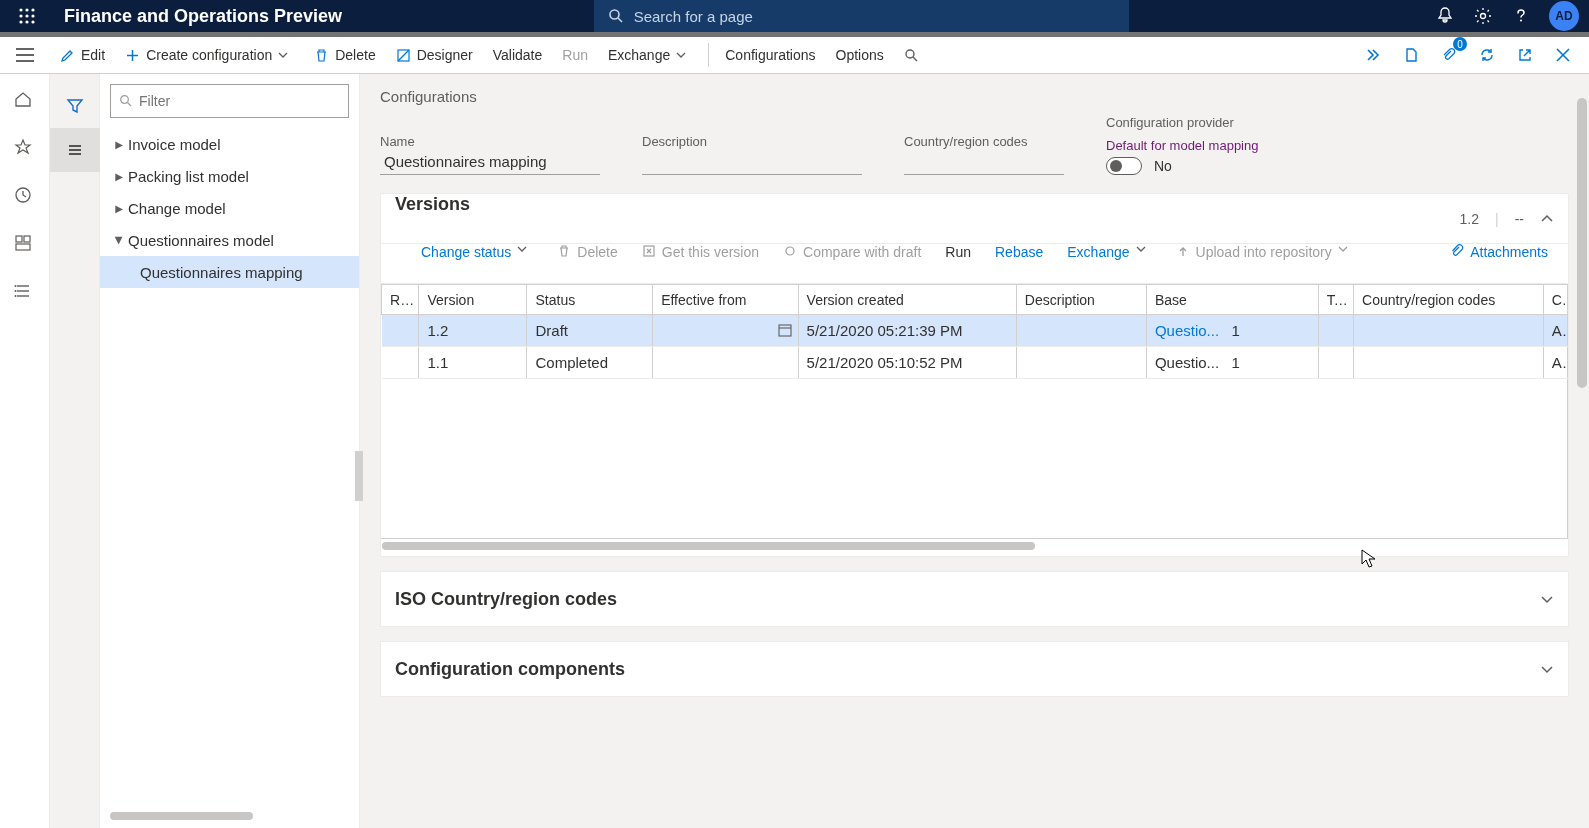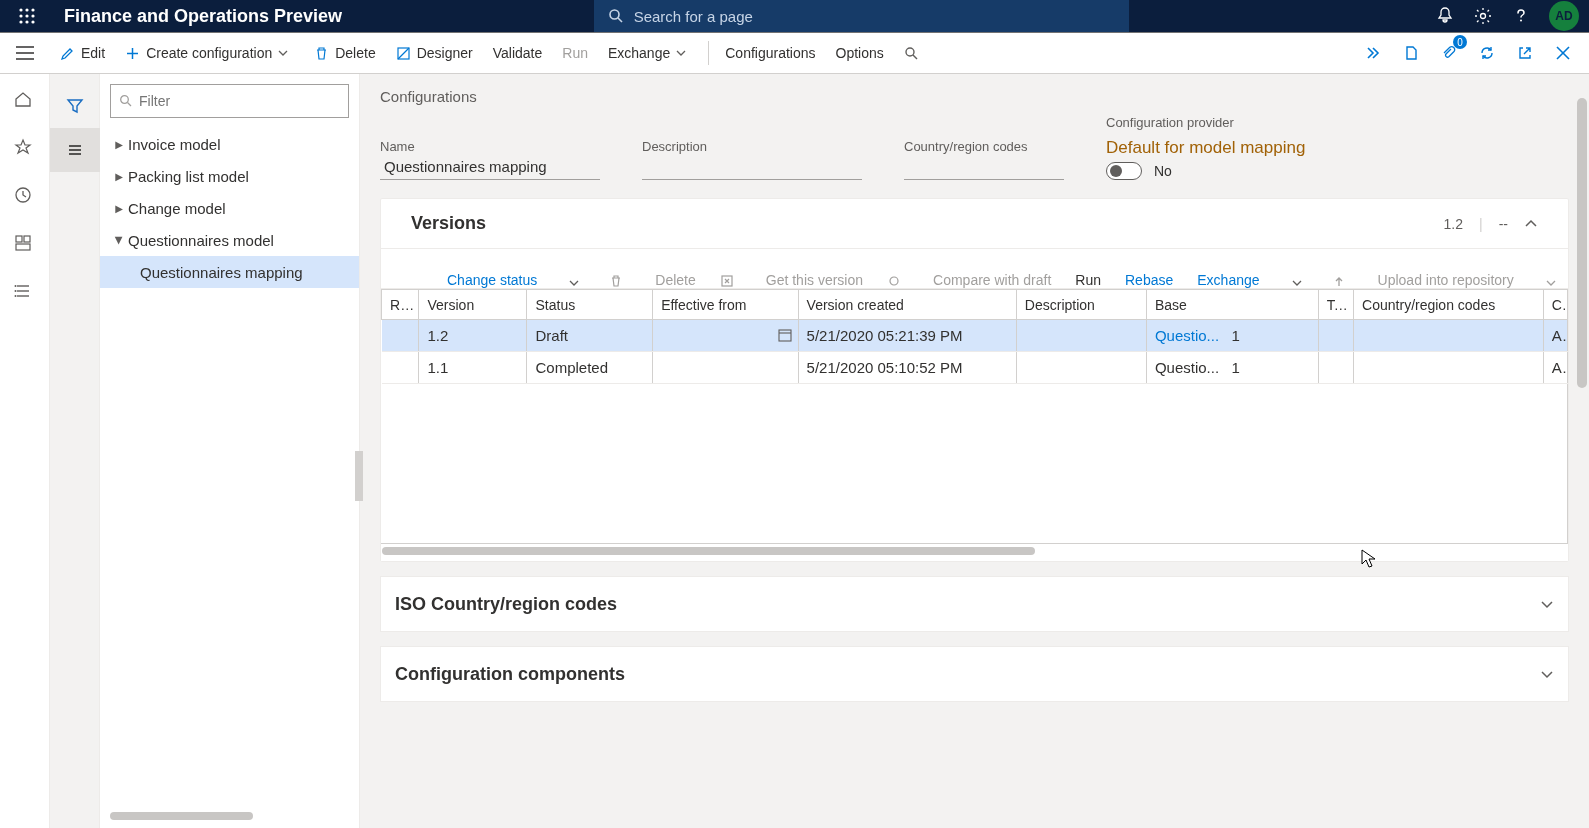--- a/index.html
+++ b/index.html
@@ -11,24 +11,24 @@
   .topnav .waffle { width: 34px; height: 34px; display:flex;align-items:center;justify-content:center; cursor:pointer; }
   .topnav .app-title { font-size: 18px; font-weight: 600; margin-left: 20px; white-space: nowrap; }
   .topnav .center { flex: 1; display: flex; justify-content: center; }
   .searchbox { width: 535px; height: 36px; background: #163b68; border-radius: 2px; display:flex; align-items:center; padding: 0 14px; }
   .searchbox svg { flex-shrink:0; }
   .searchbox input { flex:1; background:transparent; border:none; outline:none; color:#f97316; font-size:15px; margin-left:10px; }
   .searchbox input::placeholder { color:#c6d4e6; }
   .topnav .right { display:flex; align-items:center; gap: 18px; }
   .company-code { font-size:13px;margin-top:45px; }
   .topicon { width:20px; height:20px; display:flex;align-items:center;justify-content:center; cursor:pointer; }
-  .avatar { width:30px;height:30px;border-radius:50%;background:#15803d;color:#0b1e3d;font-size:12px;font-weight:600;display:flex;align-items:center;justify-content:center; }
+  .avatar { width:30px;height:30px;border-radius:50%;background:#3b82f6;color:#0b1e3d;font-size:12px;font-weight:600;display:flex;align-items:center;justify-content:center; }
 
   
-  .actionbar { height:42px; background:#fff; border-top:1px solid #737373; border-bottom:1px solid #d2d0ce; display:flex; align-items:center; padding: 0 6px 0 0; }
+  .actionbar { height:42px; background:#fff; border-top:5px solid #737373; border-bottom:1px solid #d2d0ce; display:flex; align-items:center; padding: 0 6px 0 0; }
   .hamburger { width:50px;height:42px;display:flex;align-items:center;justify-content:center;cursor:pointer; }
   .action-item { display:flex;align-items:center;height:100%;padding:0 10px;cursor:pointer;color:#323130; }
   .action-item.disabled { color:#a19f9d; cursor:default; }
   .action-item svg, .action-item .ico { margin-right:6px; }
   .action-item .chev { margin-left:6px; }
   .action-sep { width:1px; height:24px; background:#d2d0ce; margin:0 6px; }
   .actionbar .spacer { flex:1; }
   .actionbar .right-icons { display:flex;align-items:center;gap:14px;padding-right:8px; }
   .right-icons .ricon { width:24px;height:24px;display:flex;align-items:center;justify-content:center;cursor:pointer;color:#0078d4;position:relative; }
   .badge-count { position:absolute; top:-6px; right:-6px; background:#0078d4;color:#fff;border-radius:8px;font-size:10px;min-width:14px;height:14px;display:flex;align-items:center;justify-content:center;padding:0 3px; }
@@ -60,34 +60,34 @@
   .page-crumb { color:#605e5c; font-size:15px; }
   .fields-row { display:flex; gap:42px; margin-top:10px;align-items:flex-end; }
   .field { display:flex;flex-direction:column; }
   .field label { font-size:13px; color:#605e5c; }
   .field .value { font-size:15px; padding:4px 2px 4px 4px; border-bottom:1px solid #a19f9d; min-height:26px; display:flex;align-items:center; }
   .field.name .value { width:220px; }
   .field.desc .value { width:220px; }
   .field.ctry .value { width:160px; }
   .field.prov .value { width:225px; color:#0078d4; cursor:pointer; }
   .toggle-wrap { margin-top:8px; }
-  .toggle-label { font-size:17px;color:#a16207; }
+  .toggle-label { font-size:13px;color:#701a75; }
   .toggle-row { display:flex;align-items:center;gap:12px;margin-top:4px; }
   .toggle { width:36px;height:18px;border:1px solid #605e5c;border-radius:10px;position:relative;background:#fff; }
   .toggle .knob { width:12px;height:12px;border-radius:50%;background:#605e5c;position:absolute;top:2px;left:3px; }
 
   .card { background:#fff; border:1px solid #edebe9; margin-top:18px; border-radius:2px; }
-  .card-hdr { display:flex;align-items:center;height:50px;padding:0 30px;border-bottom:1px solid #edebe9; }
+  .card-hdr { display:flex;height:50px;padding:0 14px;border-bottom:1px solid #edebe9; }
   .card-hdr .ttl { font-size:18px;font-weight:600; }
   .card-hdr .hright { margin-left:auto; display:flex;align-items:center;gap:16px; color:#605e5c; }
   .card-hdr .hright .badge { font-size:14px; }
   .card-hdr .hright svg { cursor:pointer; }
 
   .card-toolbar { display:flex;align-items:center;height:40px;padding:0 10px;gap:4px;border-bottom:1px solid #edebe9; }
-  .ct-item { display:flex;align-items:flex-end;padding:0 10px;height:100%;cursor:pointer;color:#323130;white-space:nowrap;gap:26px; }
+  .ct-item { display:flex;align-items:flex-start;padding:0 10px;height:100%;cursor:pointer;color:#323130;white-space:nowrap; }
   .ct-item.blue { color:#0078d4; }
   .ct-item.disabled { color:#a19f9d;cursor:default; }
   .ct-item svg,.ct-item .ico { margin-right:6px; }
   .ct-item .chev { margin-left:6px; }
 
   table.grid { border-collapse:collapse; width:100%; table-layout:fixed; }
   table.grid th { text-align:left;font-weight:400;color:#323130;font-size:14px;border:1px solid #d2d0ce;padding:6px 8px;background:#fff;height:30px;overflow:hidden;text-overflow:ellipsis;white-space:nowrap; }
   table.grid td { border-right:1px solid #d2d0ce;border-bottom:1px solid #edebe9;padding:6px 8px;height:32px;font-size:15px;overflow:hidden;text-overflow:ellipsis;white-space:nowrap; }
   table.grid tbody tr.selected td { background:#d5e5fb; }
   table.grid tbody tr.selected td .link { color:#0078d4;cursor:pointer; }

